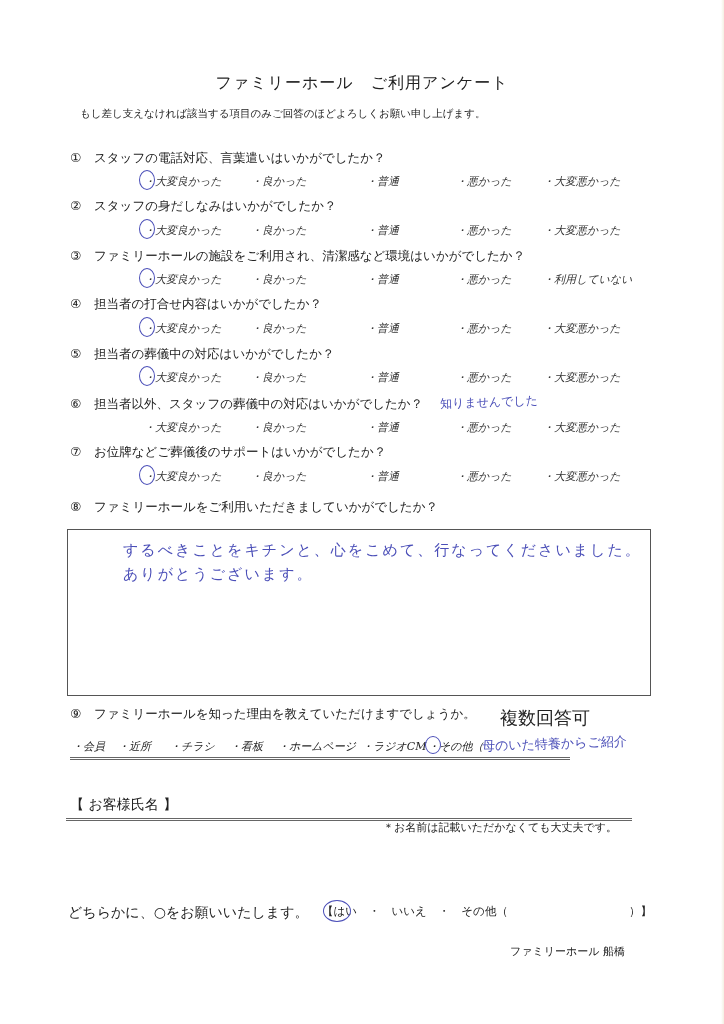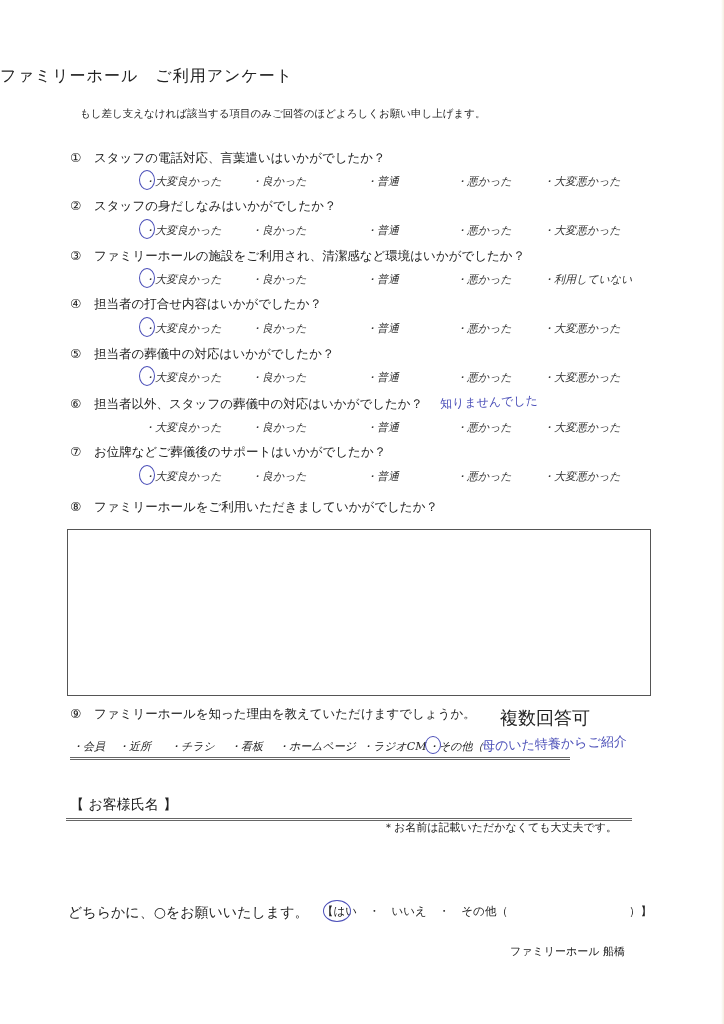--- a/index.html
+++ b/index.html
@@ -5,21 +5,21 @@
   html, body { margin: 0; padding: 0; }
   body {
     width: 724px; height: 1024px; background: #ffffff; position: relative; overflow: hidden;
     font-family: "DejaVu Serif", "Liberation Serif", serif; color: #222;
   }
   .page-edge-right {
     position: absolute; right: 0; top: 0; width: 3px; height: 1024px;
     background: linear-gradient(to right, #ffffff, #f4efe2);
   }
   .title {
-    position: absolute; top: 66px; left: 0; width: 724px; text-align: left;
+    position: absolute; top: 73px; left: 0; width: 724px; text-align: center;
     font-size: 16px; letter-spacing: 1px; color: #222;
   }
   .intro {
     position: absolute; top: 104px; left: 80px; width: 620px;
     font-size: 10.5px; line-height: 18px; color: #222;
   }
   .q {
     position: absolute; left: 70px; font-size: 12.5px; color: #222;
     font-family: "DejaVu Sans", "Liberation Sans", sans-serif; white-space: nowrap;
   }
@@ -156,20 +156,22 @@
   <span class="opt o1">・良かった</span>
   <span class="opt o2">・普通</span>
   <span class="opt o3">・悪かった</span>
   <span class="opt o4">・大変悪かった</span>
 </div>
 
 <div class="q" style="top:499px">
   <span class="num">⑧</span><span>ファミリーホールをご利用いただきましていかがでしたか？</span>
 </div>
 <div class="comment-box">
+  <div class="ink comment-line l1">するべきことをキチンと、心をこめて、行なってくださいました。</div>
+  <div class="ink comment-line l2">ありがとうございます。</div>
 </div>
 
 <div class="q" style="top:706px">
   <span class="num">⑨</span><span>ファミリーホールを知った理由を教えていただけますでしょうか。</span>
 </div>
 <div class="multi">複数回答可</div>
 <div class="source-row">
   <span class="src" style="left:2px">・会員</span>
   <span class="src" style="left:48px">・近所</span>
   <span class="src" style="left:100px">・チラシ</span>

